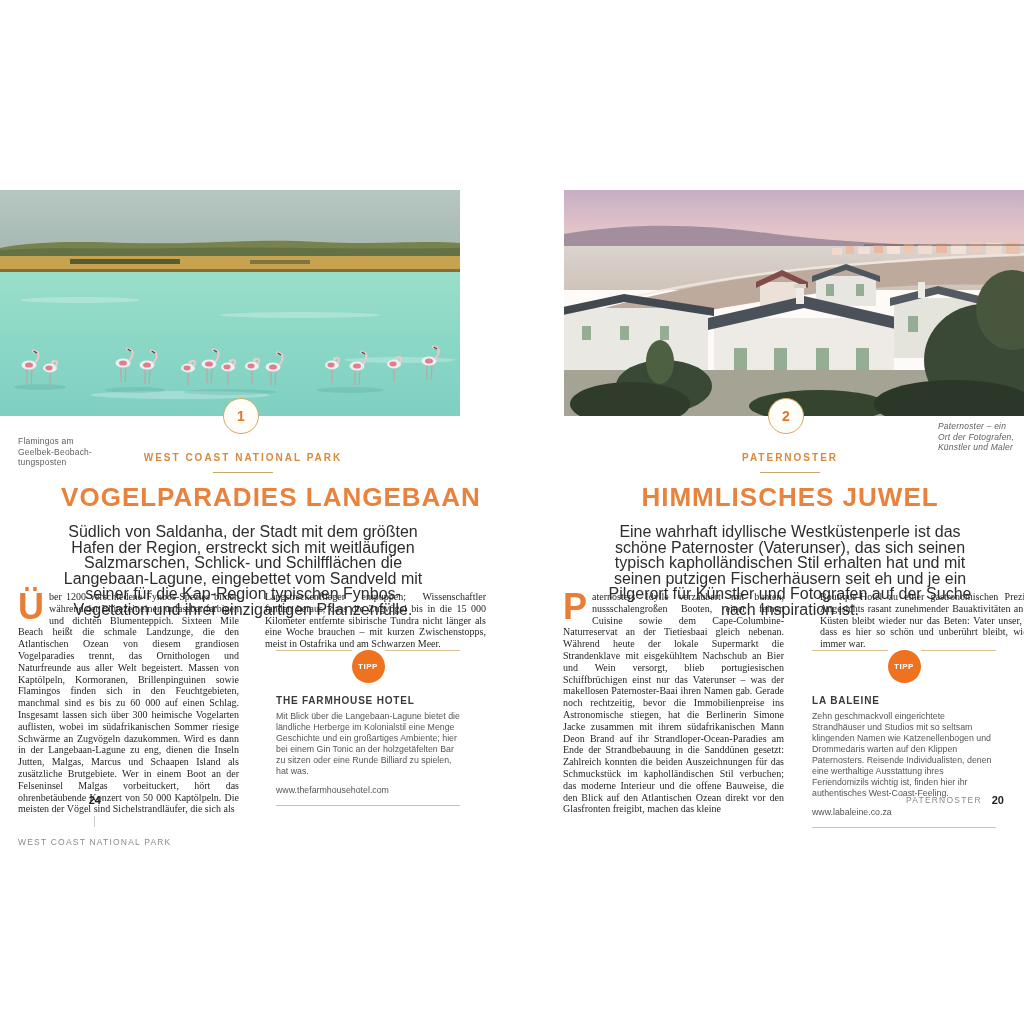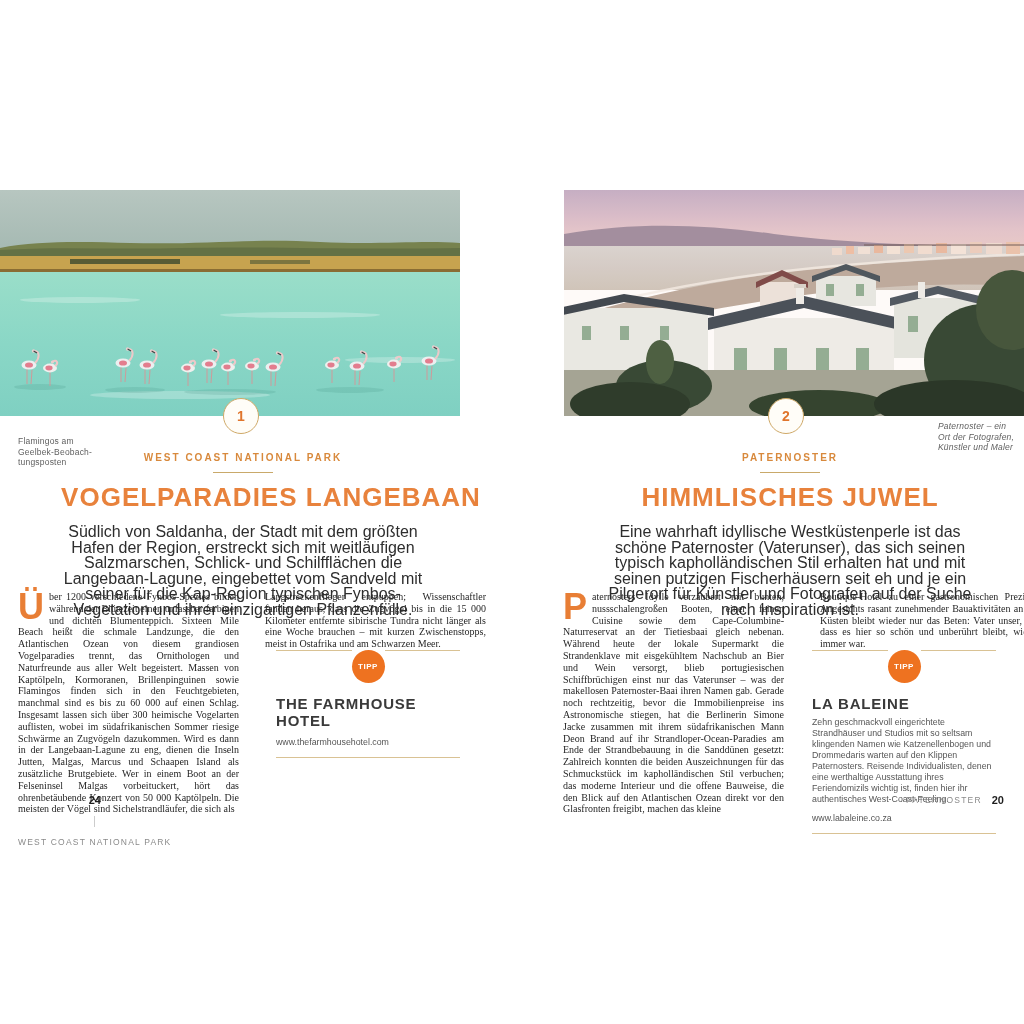--- a/index.html
+++ b/index.html
@@ -47,21 +47,21 @@
           font-size:36px;line-height:30px;color:#e87e35;margin:1px 5px 0 0;}
 
   .tipbox{position:absolute;top:650px;width:184px;}
   #tip-left{left:276px;}
   #tip-right{left:812px;}
   .tip-head{display:flex;height:36px;}
   .tip-line{flex:1;height:1px;background:#d9c294;}
   .tip-circle{width:33px;height:33px;border-radius:50%;background:#ee7220;color:#ffffff;
           display:flex;align-items:center;justify-content:center;font-size:8px;
           font-weight:bold;letter-spacing:0.5px;flex:0 0 auto;}
-  .tip-heading{margin-top:9px;font-size:15px;font-weight:bold;letter-spacing:0.8px;color:#3a3a3a;}
+  .tip-heading{margin-top:9px;font-size:10px;font-weight:bold;letter-spacing:0.8px;color:#3a3a3a;}
   .tip-text{margin-top:5px;font-size:8.8px;line-height:11px;color:#555555;}
   .tip-url{margin-top:8px;font-size:8.8px;color:#555555;}
   .tip-bottom{margin-top:10px;height:1px;background:#d9c294;}
 
   .footer{position:absolute;top:794px;display:flex;align-items:center;gap:10px;}
   #footer-left{left:18px;flex-direction:column;}
   #footer-right{right:20px;}
   .page-num{font-size:11px;font-weight:bold;color:#1e1e1e;}
   .footer-divider{width:1px;height:11px;background:#cccccc;}
   .footer-label{font-size:8.5px;letter-spacing:1.2px;color:#8a8a8a;}
@@ -245,20 +245,21 @@
     <span>Boutique-Hotel zu einer gastronomischen Preziose. Angesichts rasant zunehmender Bauaktivitäten an den Küsten bleibt wieder nur das Beten: Vater unser, gib, dass es hier so schön und unberührt bleibt, wie es immer war.</span>
   </div>
 
   <div class="tipbox" id="tip-left">
     <div class="tip-head">
       <div class="tip-line"></div>
       <div class="tip-circle">TIPP</div>
       <div class="tip-line"></div>
     </div>
     <div class="tip-heading">THE FARMHOUSE HOTEL</div>
+    <div class="tip-text">Mit Blick über die Langebaan-Lagune bietet die ländliche Herberge im Kolonialstil eine Menge Geschichte und ein großartiges Ambiente; hier bei einem Gin Tonic an der holzgetäfelten Bar zu sitzen oder eine Runde Billiard zu spielen, hat was.</div>
     <div class="tip-url">www.thefarmhousehotel.com</div>
     <div class="tip-bottom"></div>
   </div>
 
   <div class="tipbox" id="tip-right">
     <div class="tip-head">
       <div class="tip-line"></div>
       <div class="tip-circle">TIPP</div>
       <div class="tip-line"></div>
     </div>

